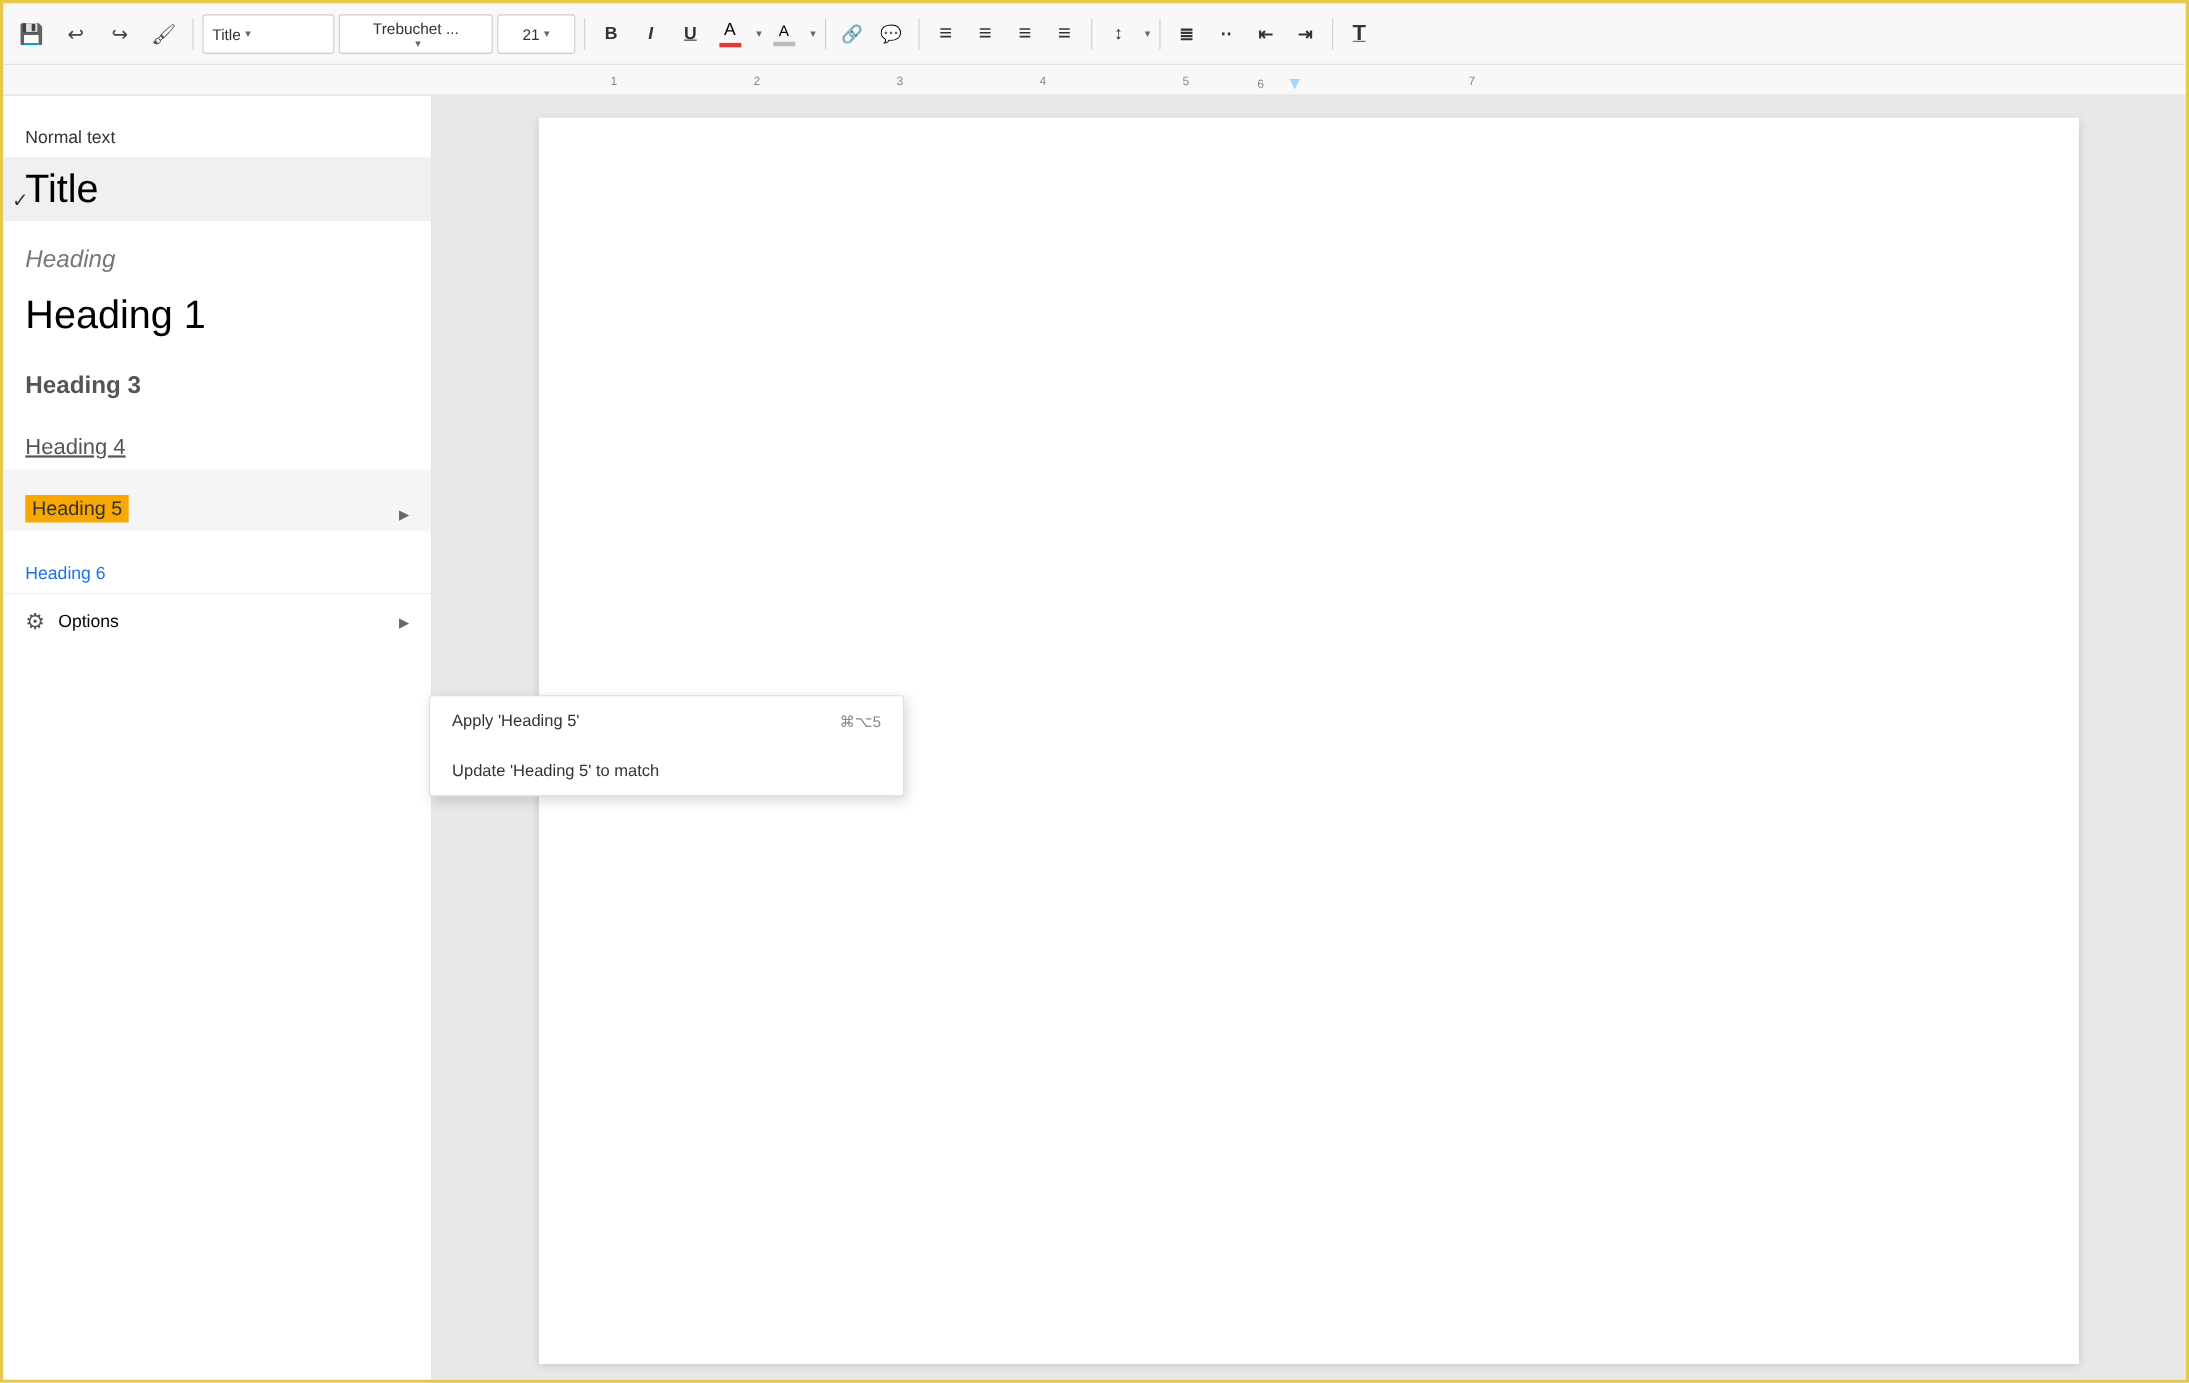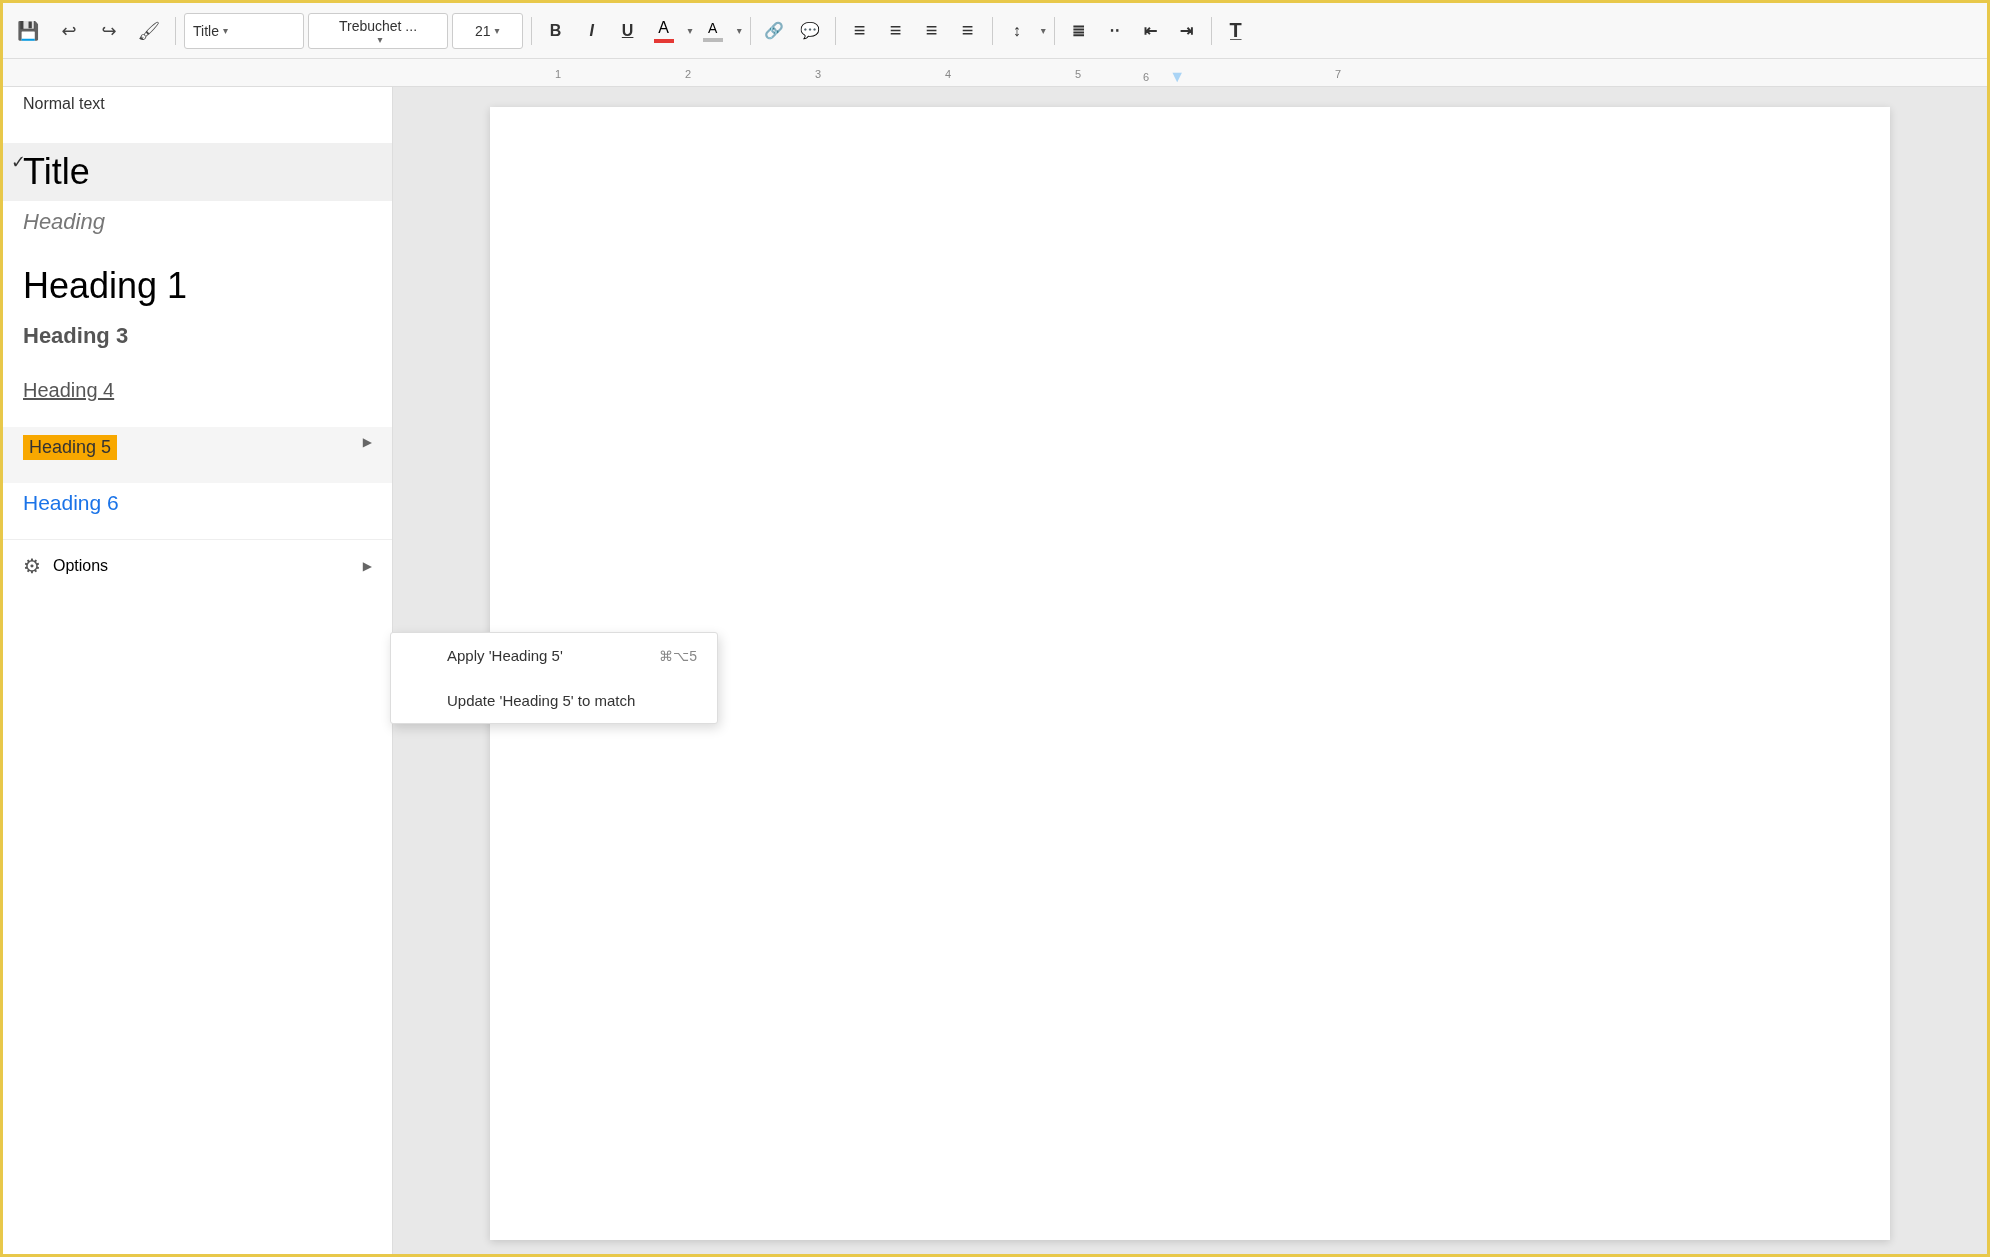--- a/index.html
+++ b/index.html
@@ -167,21 +167,21 @@
     .dropdown-panel {
       width: 390px;
       background: white;
       border-right: 1px solid #ddd;
       overflow-y: auto;
       flex-shrink: 0;
     }
 
     .panel-item {
       display: flex;
-      align-items: flex-start;
+      align-items: flex-end;
       padding: 8px 20px;
       cursor: pointer;
       position: relative;
       min-height: 56px;
     }
     .panel-item.active { background: #f0f0f0; }
     .panel-item.highlighted { background: #f8a800; }
 
     .checkmark {
       position: absolute;
@@ -191,21 +191,21 @@
     }
 
     .style-normal { font-size: 16px; color: #333; }
     .style-title { font-size: 36px; color: #000; font-weight: normal; }
     .style-subtitle { font-size: 22px; color: #777; font-style: italic; font-weight: normal; }
     .style-h1 { font-size: 36px; color: #000; font-weight: normal; }
     .style-h2 { font-size: 24px; color: #000; font-weight: bold; }
     .style-h3 { font-size: 22px; color: #555; font-weight: bold; }
     .style-h4 { font-size: 20px; color: #555; text-decoration: underline; }
     .style-h5 { font-size: 18px; color: #333; background: #f8a800; padding: 2px 6px; }
-    .style-h6 { font-size: 21px; color: #1a73e8; }
+    .style-h6 { font-size: 16px; color: #1a73e8; }
 
     .arrow-icon {
       margin-left: auto;
       font-size: 12px;
       color: #666;
     }
 
     .options-item {
       display: flex;
       align-items: center;
@@ -219,27 +219,26 @@
       font-size: 20px;
       margin-right: 12px;
       color: #555;
     }
 
     
     .submenu {
       position: absolute;
       left: 390px;
       top: 632px;
-      width: 328px;
+      width: 432px;
       background: white;
       border: 1px solid #ddd;
       border-radius: 3px;
       box-shadow: 2px 4px 12px rgba(0,0,0,0.15);
       z-index: 100;
-      padding-left: 36px;
     }
 
     .submenu-item {
       display: flex;
       align-items: center;
       justify-content: space-between;
       padding: 14px 20px;
       cursor: pointer;
       font-size: 15px;
       color: #333;

